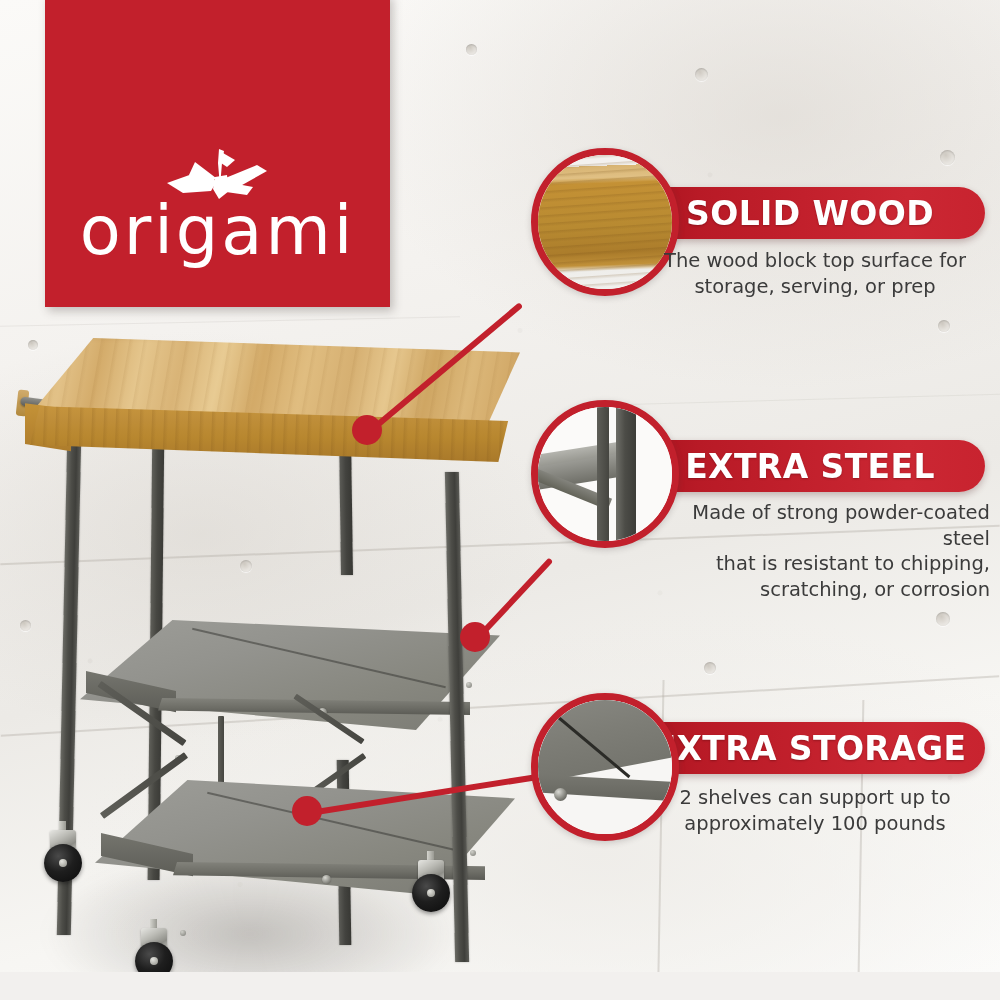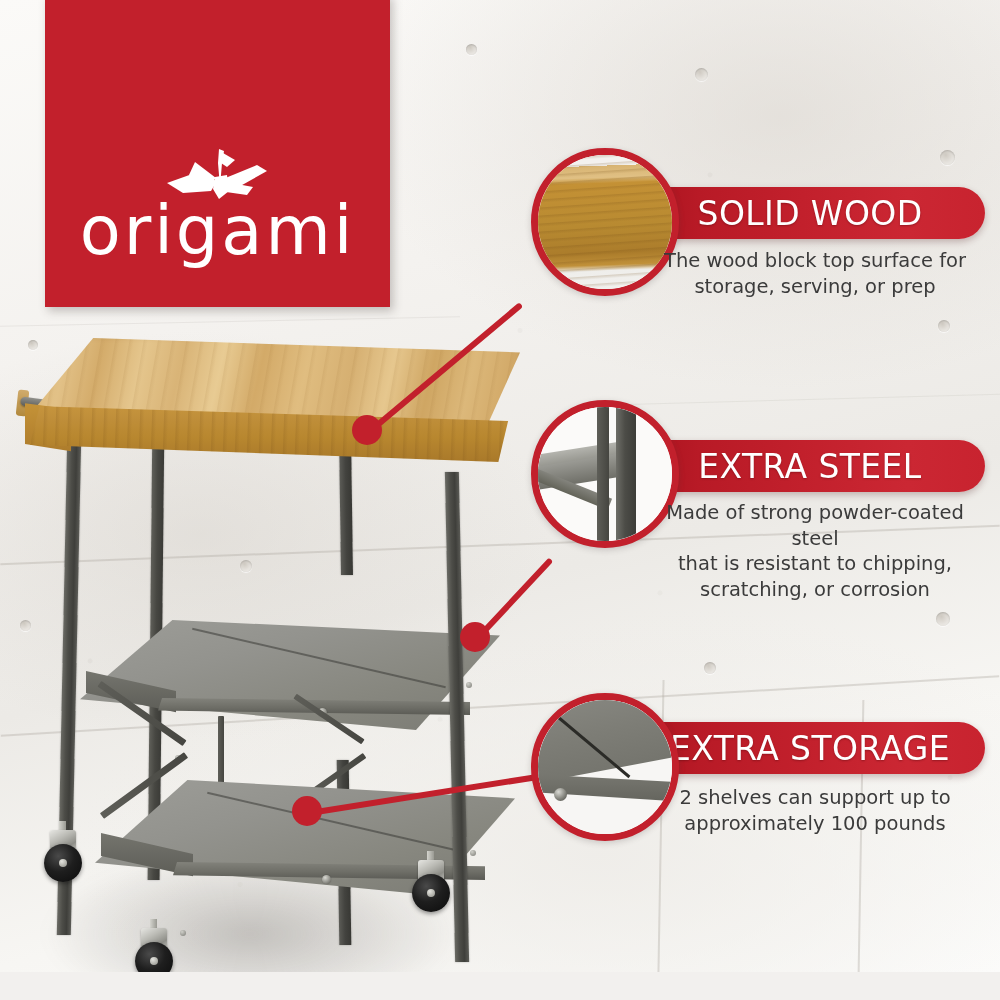--- a/index.html
+++ b/index.html
@@ -299,21 +299,21 @@
     position:absolute;
     height:52px;
     border-radius:26px;
     background:linear-gradient(90deg,#a8121d 0%, #b81a26 18%, #c2202c 48%, #cb2733 78%, #c8232f 100%);
     display:flex; align-items:center; justify-content:center;
     box-shadow:0 3px 7px rgba(80,30,32,.28);
   }
   .pill-label {
     color:#fff;
     font-family:"DejaVu Sans", sans-serif;
-    font-weight:400;
+    font-weight:700;
     font-size:33px;
     letter-spacing:.4px;
     white-space:nowrap;
     text-shadow:0 1px 2px rgba(90,10,18,.45);
   }
   .desc {
     position:absolute;
     text-align:center;
     color:#3b3b3b;
     font-family:"DejaVu Sans", sans-serif;
@@ -462,21 +462,21 @@
     </div>
     <div class="bubble" style="left:531px;top:400px;">
       <div class="bubble-art art-steel">
         <div class="shu"></div>
         <div class="sh"></div>
         <div class="diag"></div>
         <div class="post2"></div>
         <div class="post"></div>
       </div>
     </div>
-    <div class="desc" style="left:640px;top:500px;width:350px;">Made of strong powder-coated steel
+    <div class="desc" style="left:640px;top:500px;width:350px;text-align:right;">Made of strong powder-coated steel
 that is resistant to chipping,
 scratching, or corrosion</div>
   </div>
 
   <div class="callout">
     <div class="pill" style="left:635px;top:722px;width:350px;">
       <span class="pill-label">EXTRA STORAGE</span>
     </div>
     <div class="bubble" style="left:531px;top:693px;">
       <div class="bubble-art art-store">

